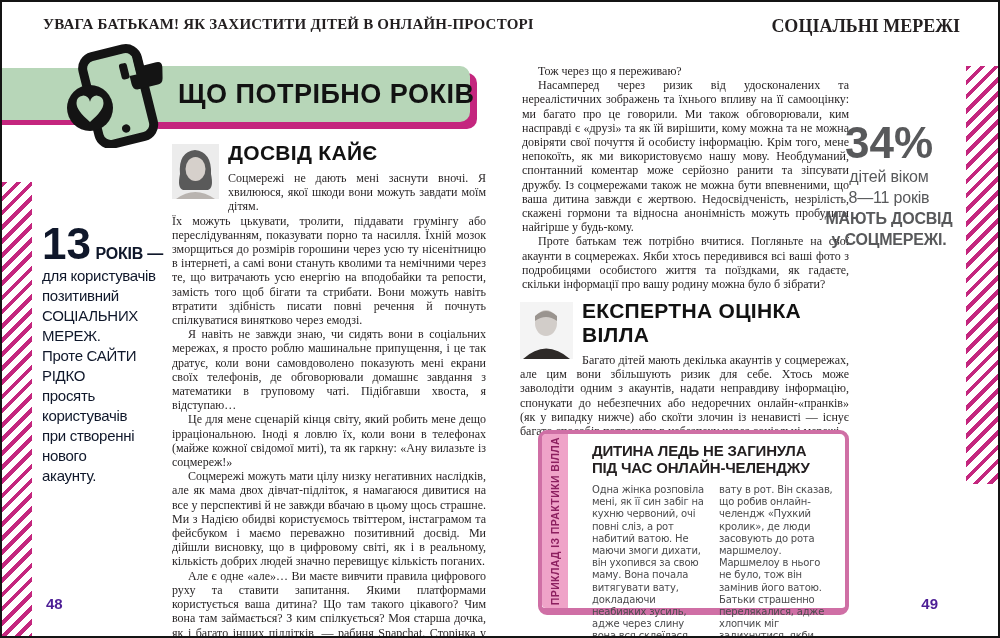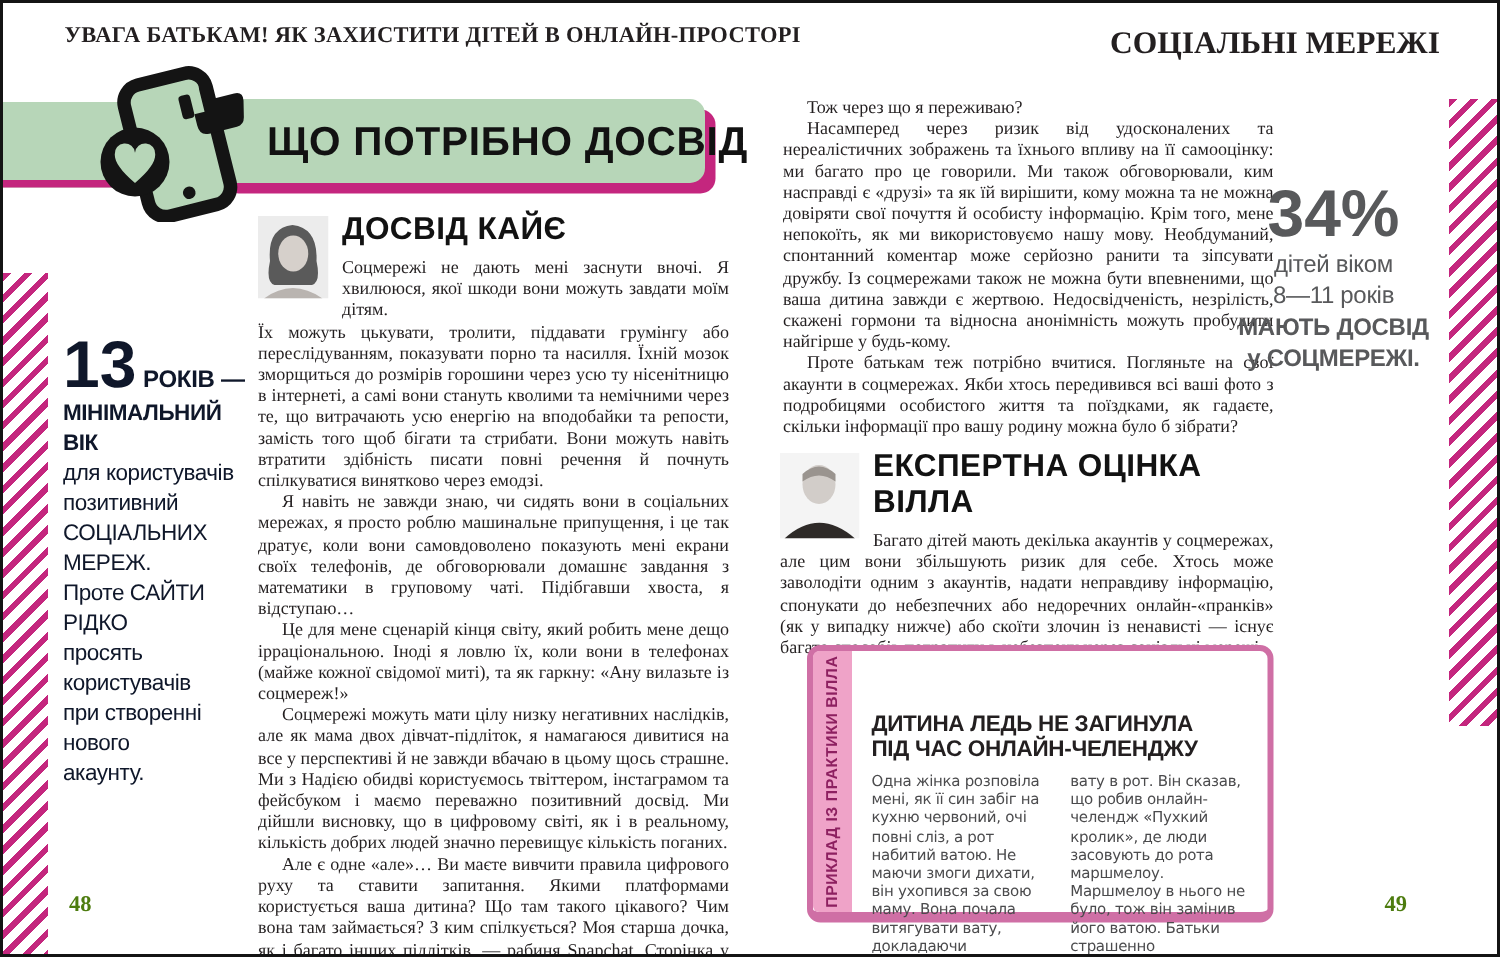--- a/index.html
+++ b/index.html
@@ -4,21 +4,21 @@
 <style>
   html,body{margin:0;padding:0;background:#fff;}
   .spread{position:relative;width:1000px;height:638px;background:#fff;border:2px solid #141414;
           box-sizing:border-box;overflow:hidden;font-family:"Liberation Serif",serif;color:#231f20;}
   
   .stripes-top{position:absolute;left:0;top:0;width:100%;height:55px;
 ieme    background:repeating-linear-gradient(135deg,#efefef 0 14px,#ffffff 14px 34px);}
   .header-band{position:absolute;left:0;top:9px;width:100%;height:27px;background:#ffffff;}
   .header-left{position:absolute;left:41px;top:14px;font-weight:bold;font-size:15px;letter-spacing:.2px;
     font-family:"Liberation Serif",serif;}
-  .header-right{position:absolute;right:38px;top:14px;font-weight:bold;font-size:21px;
+  .header-right{position:absolute;right:38px;top:14px;font-weight:bold;font-size:18px;
     font-family:"Liberation Serif",serif;}
   
   .green-strip{position:absolute;left:0;top:66px;width:212px;height:52px;background:#b7d6b8;
     border-bottom:5px solid #c4267e;}
   .title-banner{position:absolute;left:140px;top:64px;width:328px;height:56px;background:#b7d6b8;
     border-radius:10px;box-shadow:7px 7px 0 #c4267e;display:flex;align-items:center;
     padding-left:36px;box-sizing:border-box;}
   .banner-title{font-family:"Liberation Sans",sans-serif;font-weight:bold;font-size:27px;
     letter-spacing:.5px;color:#121212;white-space:nowrap;}
   .phone-icon{position:absolute;left:52px;top:42px;width:118px;height:104px;}
@@ -44,53 +44,53 @@
   .body-text p{margin:0;font-size:12px;line-height:14.2px;text-align:justify;}
   .body-text p.ind{text-indent:16px;}
   
   .case-box{position:absolute;left:536px;top:428px;width:311px;height:185px;background:#ffffff;
     border:4px solid #cf6fa5;border-bottom-width:7px;border-radius:9px;box-sizing:border-box;}
   .case-strip{position:absolute;left:0;top:0;bottom:0;width:26px;background:#efa3c8;
     display:flex;align-items:center;justify-content:center;border-radius:4px 0 0 4px;}
   .case-strip span{writing-mode:vertical-rl;transform:rotate(180deg);
     font-family:"Liberation Sans",sans-serif;font-weight:bold;font-size:10.5px;color:#8d2060;
     letter-spacing:.4px;white-space:nowrap;}
-  .case-content{position:absolute;left:26px;top:0;right:0;bottom:0;padding:9px 12px 8px 13px;margin-top:32px;}
+  .case-content{position:absolute;left:26px;top:0;right:0;bottom:0;padding:9px 12px 8px 24px;}
   .case-title div{font-family:"Liberation Sans",sans-serif;font-weight:bold;font-size:15px;
     line-height:16.5px;color:#231f20;letter-spacing:-.2px;}
   .case-cols{display:flex;gap:13px;margin-top:8px;}
   .case-col{flex:1;font-family:"DejaVu Sans",sans-serif;font-size:10px;line-height:12.2px;
     color:#4b4b4d;letter-spacing:-.2px;}
   
   .stat34{position:absolute;right:44px;top:118px;width:130px;text-align:center;color:#58595b;
     font-family:"Liberation Sans",sans-serif;}
   .stat34 .big{font-size:44px;font-weight:bold;line-height:1.05;}
   .stat34 .line{font-size:16px;line-height:21px;letter-spacing:-.2px;}
   
-  .pageno{position:absolute;bottom:24px;font-family:Liberation Serif, serif;
-    font-weight:bold;font-size:15px;color:#4d7c0f;}
+  .pageno{position:absolute;bottom:24px;font-family:Liberation Sans, sans-serif;
+    font-weight:bold;font-size:15px;color:#4c1d95;}
   .pageno-left{left:44px;}
   .pageno-right{right:60px;}
 </style>
 </head>
 <body>
 
 <div class="spread">
 
   <div class="stripes-top"></div>
   <div class="header-band"></div>
   <div class="header-left">УВАГА БАТЬКАМ! ЯК ЗАХИСТИТИ ДІТЕЙ В ОНЛАЙН-ПРОСТОРІ</div>
   <div class="header-right">СОЦІАЛЬНІ МЕРЕЖІ</div>
 
   <div class="hatch hatch-left"></div>
   <div class="hatch hatch-right"></div>
 
   <div class="green-strip"></div>
   <div class="title-banner">
-    <span class="banner-title">ЩО ПОТРІБНО ДОСВІД</span>
+    <span class="banner-title">ЩО ПОТРІБНО РОКІВ</span>
   </div>
   <svg class="phone-icon" viewBox="0 0 118 104">
     <g transform="rotate(-14 62 52)">
       <rect x="36" y="8" width="56" height="90" rx="12" fill="#b7d6b8" stroke="#141414" stroke-width="9"></rect>
       <circle cx="64" cy="86" r="4.2" fill="#141414"></circle>
     </g>
     <g transform="rotate(-14 62 52)">
       <path d="M80 36 h7 v-15 q0-7 4.5-7 t4.5 7 v8 h13 q6 0 5 6 l-2.5 11 q-1.2 5-6 5 h-19 q-6.5 0-6.5-7 z" fill="#141414"></path>
       <rect x="72" y="22" width="8" height="16" rx="2.5" fill="#141414"></rect>
     </g>
@@ -98,21 +98,20 @@
       <circle cx="36" cy="64" r="23" fill="#141414"></circle>
       <path d="M36 78 C27 70 22.5 64.5 22.5 59 a6.6 6.6 0 0 1 13.5-1.2 a6.6 6.6 0 0 1 13.5 1.2 c0 5.5-4.5 11-13.5 19 z" fill="#b7d6b8"></path>
     </g>
   </svg>
 
   <div class="stat13">
     <div class="bigrow">
       <span class="big">13</span>
       <span class="big-label">РОКІВ —</span>
     </div>
-    <div class="line b">МІНІМАЛЬНИЙ ВІК</div>
     <div class="line">для користувачів</div>
     <div class="line">позитивний</div>
     <div class="line">СОЦІАЛЬНИХ МЕРЕЖ.</div>
     <div class="line">Проте САЙТИ РІДКО</div>
     <div class="line">просять користувачів</div>
     <div class="line">при створенні нового</div>
     <div class="line">акаунту.</div>
   </div>
 
   <div class="kaye body-text">

